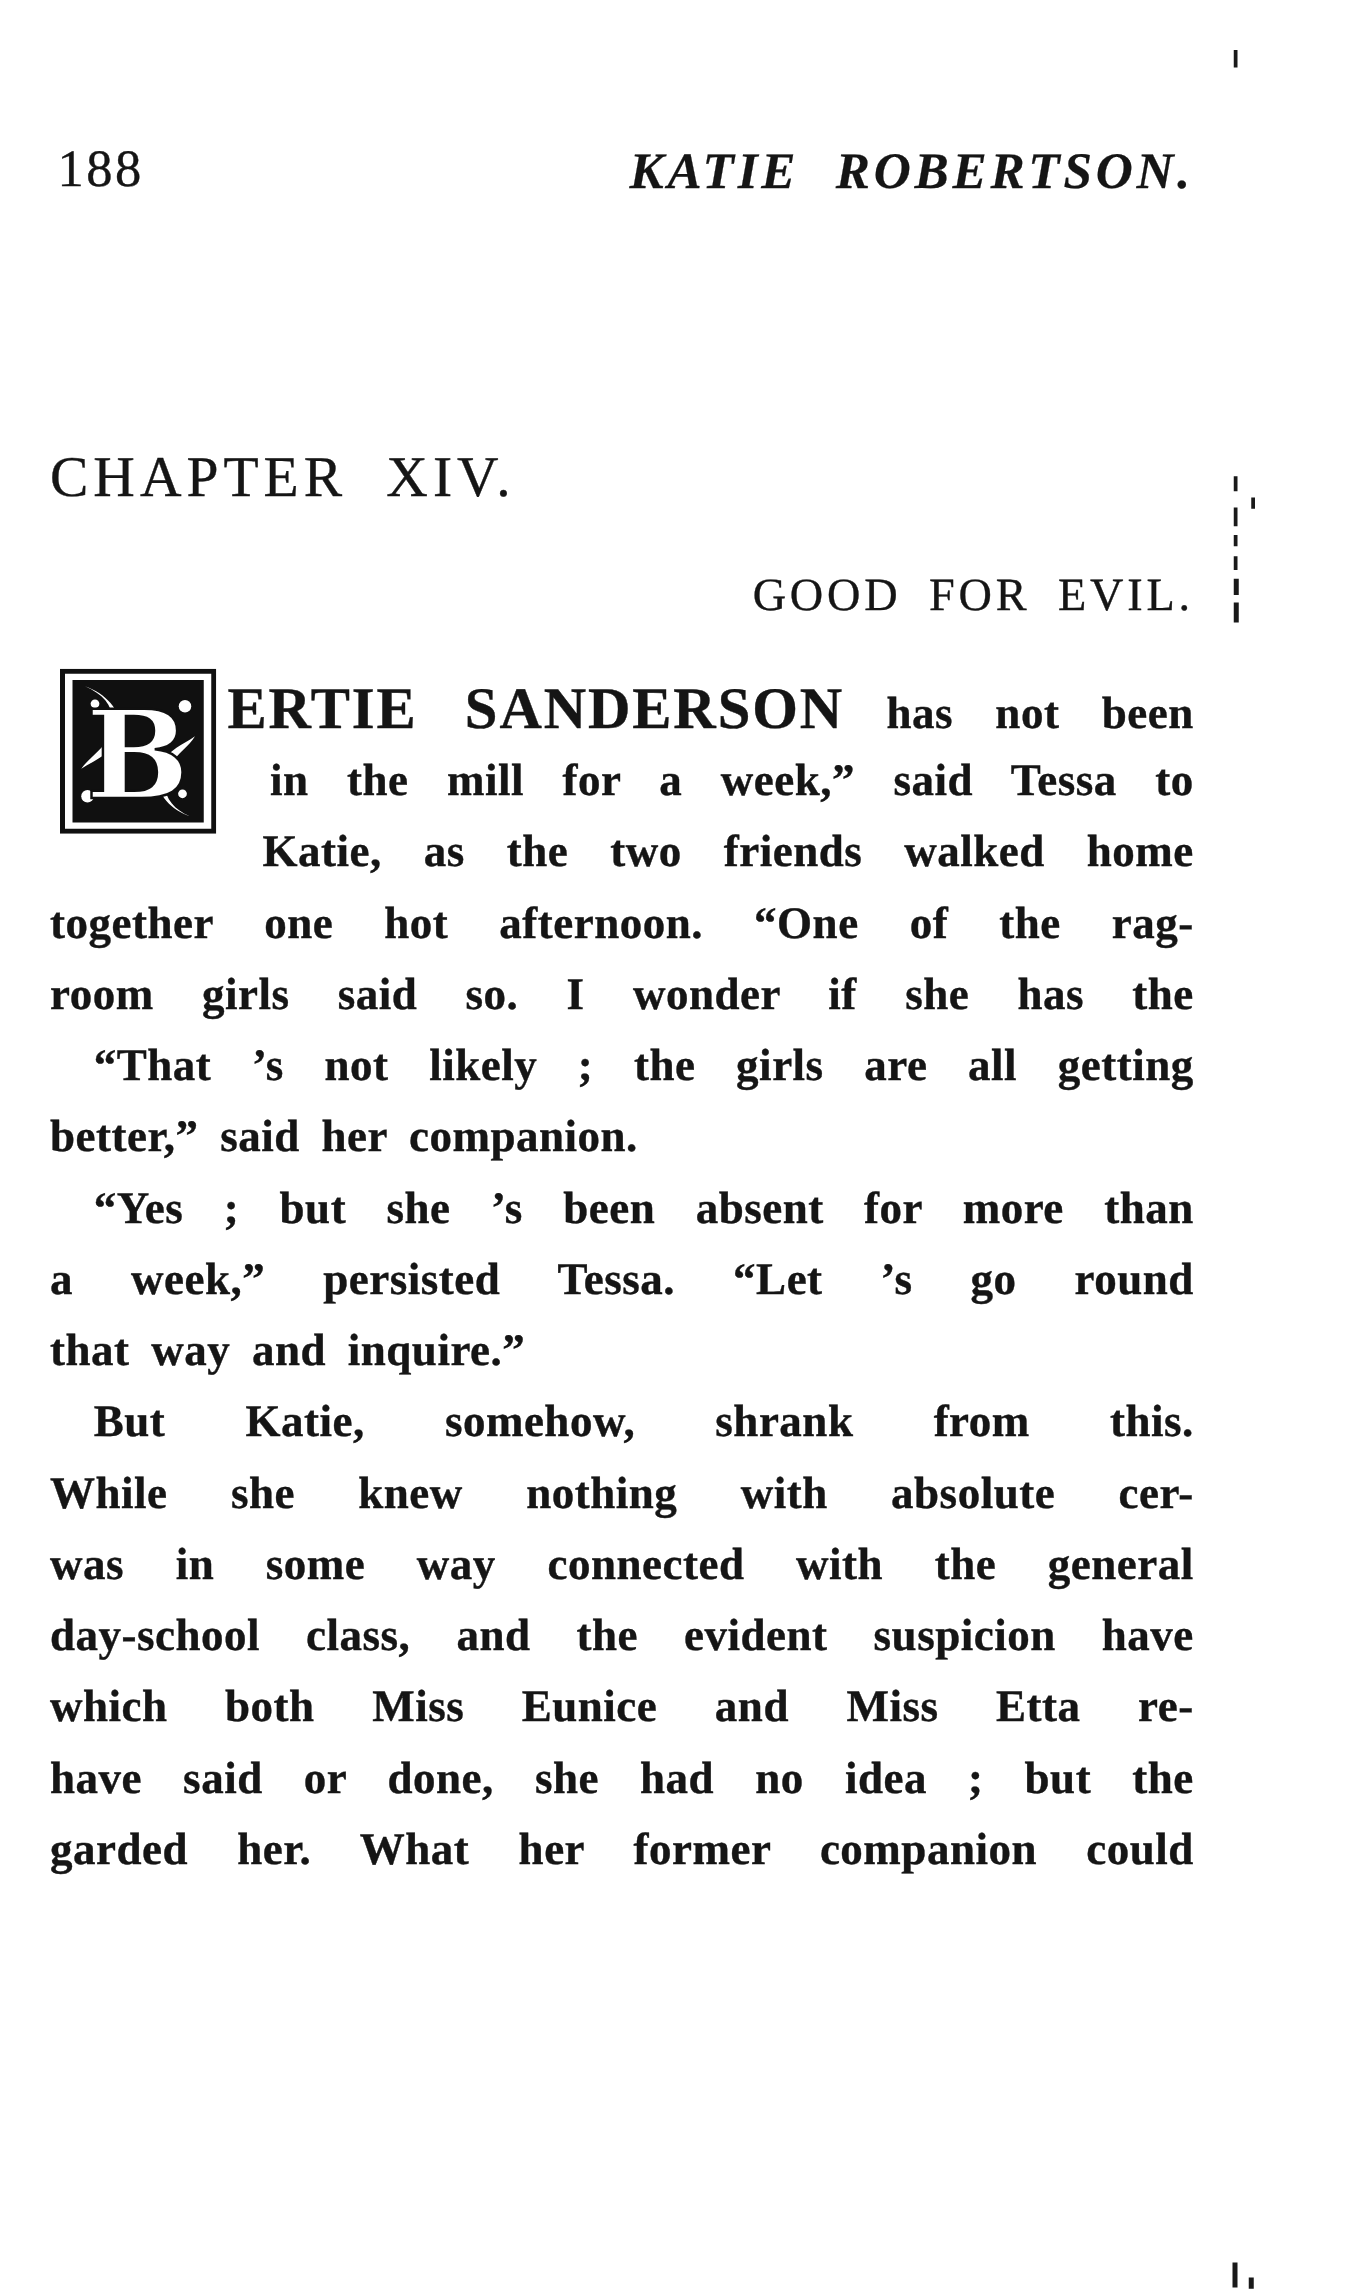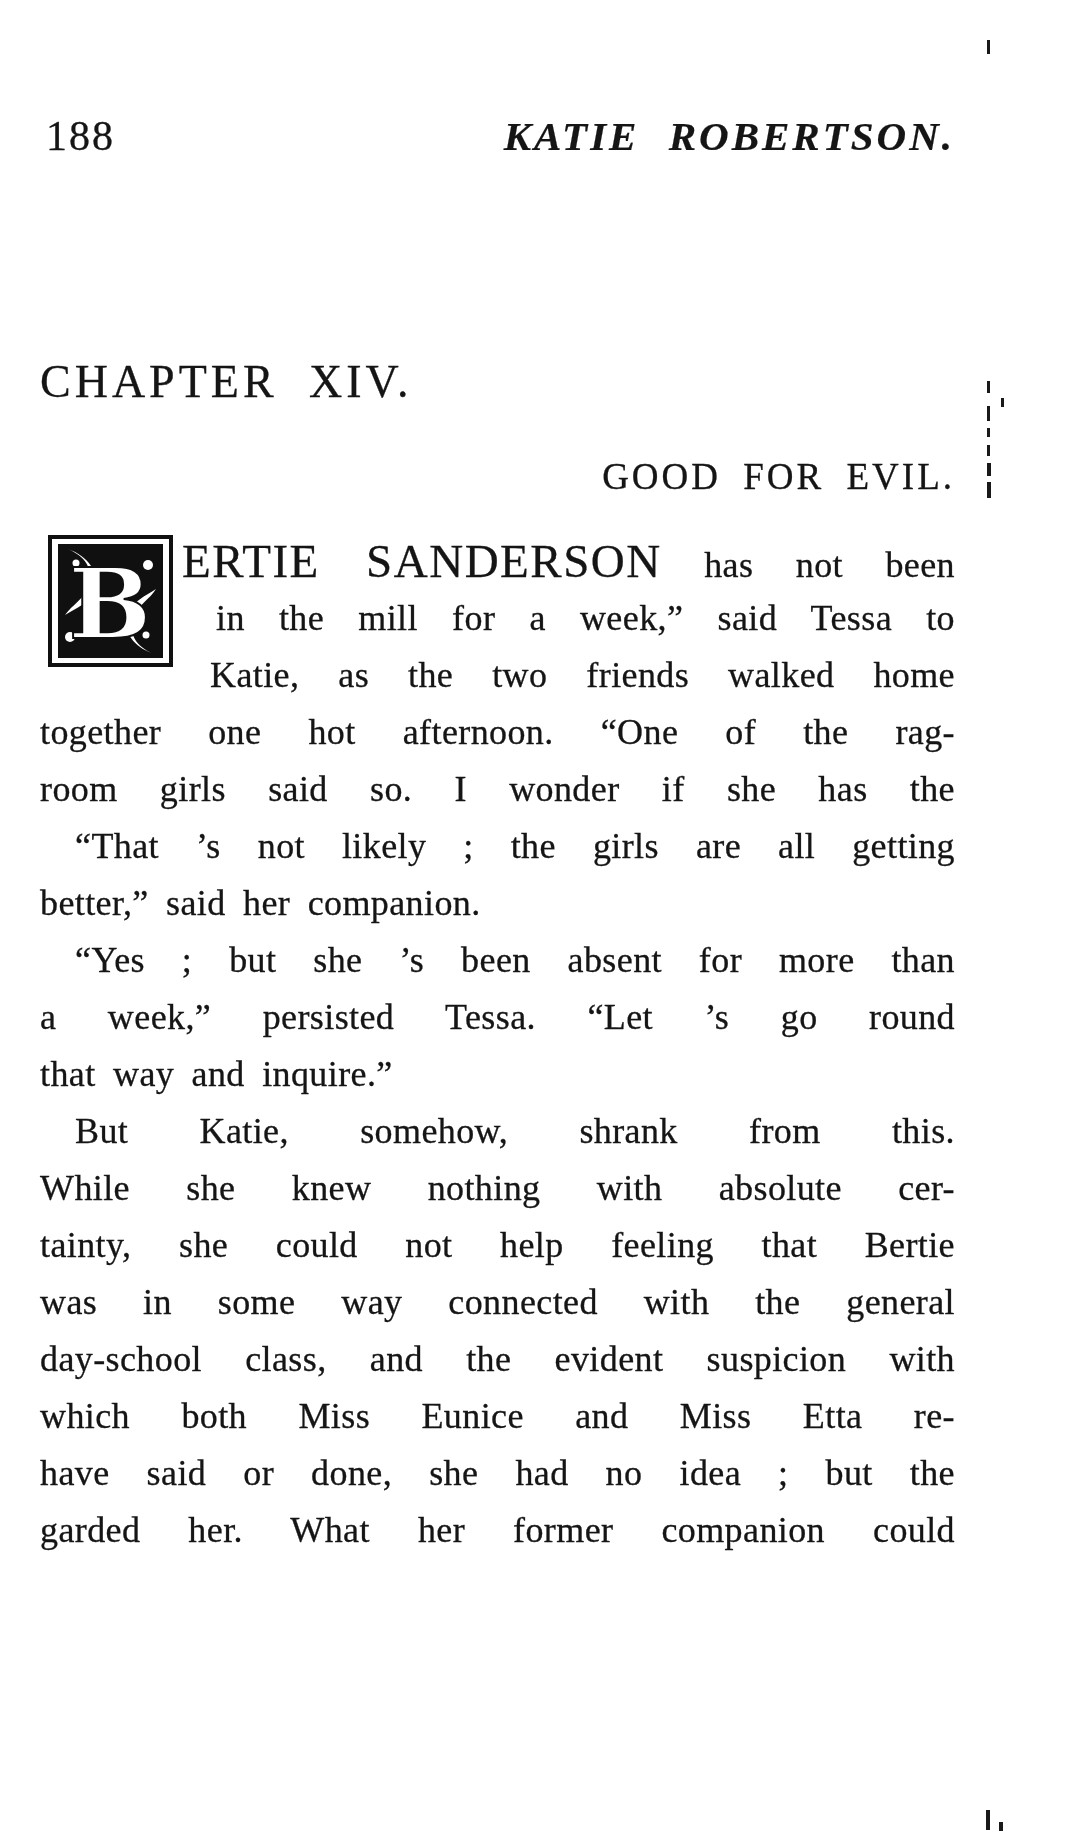--- a/index.html
+++ b/index.html
@@ -30,21 +30,21 @@
     -webkit-text-stroke:0.3px #151515;
   }
   .chapter-subtitle{
     position:absolute;left:40px;top:458px;width:915px;text-align:right;
     font-size:37px;line-height:1;letter-spacing:3px;word-spacing:10px;
     -webkit-text-stroke:0.3px #151515;
   }
   
   .body-text{
     position:absolute;left:40px;top:533px;width:915px;
-    font-size:36px;line-height:57px;letter-spacing:0.4px;word-spacing:3px;
+    font-size:36px;line-height:69px;letter-spacing:0.4px;word-spacing:3px;font-weight:bold;
     -webkit-text-stroke:0.3px #151515;
   }
   .line{text-align:justify;text-align-last:justify;height:57px;overflow:visible;}
   .line.last{text-align:left;text-align-last:left;word-spacing:8px;}
   .line.indent{padding-left:35px;}
   .line.dc1{margin-left:142px;}
   .line.dc2{margin-left:176px;}
   .line.dc3{margin-left:170px;}
   .lead-caps{font-size:47px;letter-spacing:1.5px;}
   
@@ -88,23 +88,22 @@
 
     <div class="line indent">“That ’s not likely ; the girls are all getting</div>
     <div class="line last">better,” said her companion.</div>
 
     <div class="line indent">“Yes ; but she ’s been absent for more than</div>
     <div class="line">a week,” persisted Tessa. “Let ’s go round</div>
     <div class="line last">that way and inquire.”</div>
 
     <div class="line indent">But Katie, somehow, shrank from this.</div>
     <div class="line">While she knew nothing with absolute cer-</div>
-    <div class="line">tainty, she could not help feeling that Bertie</div>
     <div class="line">was in some way connected with the general</div>
-    <div class="line">day-school class, and the evident suspicion with</div>
+    <div class="line">day-school class, and the evident suspicion have</div>
     <div class="line">which both Miss Eunice and Miss Etta re-</div>
     <div class="line">have said or done, she had no idea ; but the</div>
     <div class="line">garded her. What her former companion could</div>
   </div>
 
   <div class="artifact" style="left:987px;top:40px;width:3px;height:14px;"></div>
   <div class="artifact" style="left:987px;top:381px;width:3px;height:12px;"></div>
   <div class="artifact" style="left:1001px;top:398px;width:3px;height:9px;"></div>
   <div class="artifact" style="left:987px;top:406px;width:3px;height:15px;"></div>
   <div class="artifact" style="left:987px;top:428px;width:3px;height:9px;"></div>

